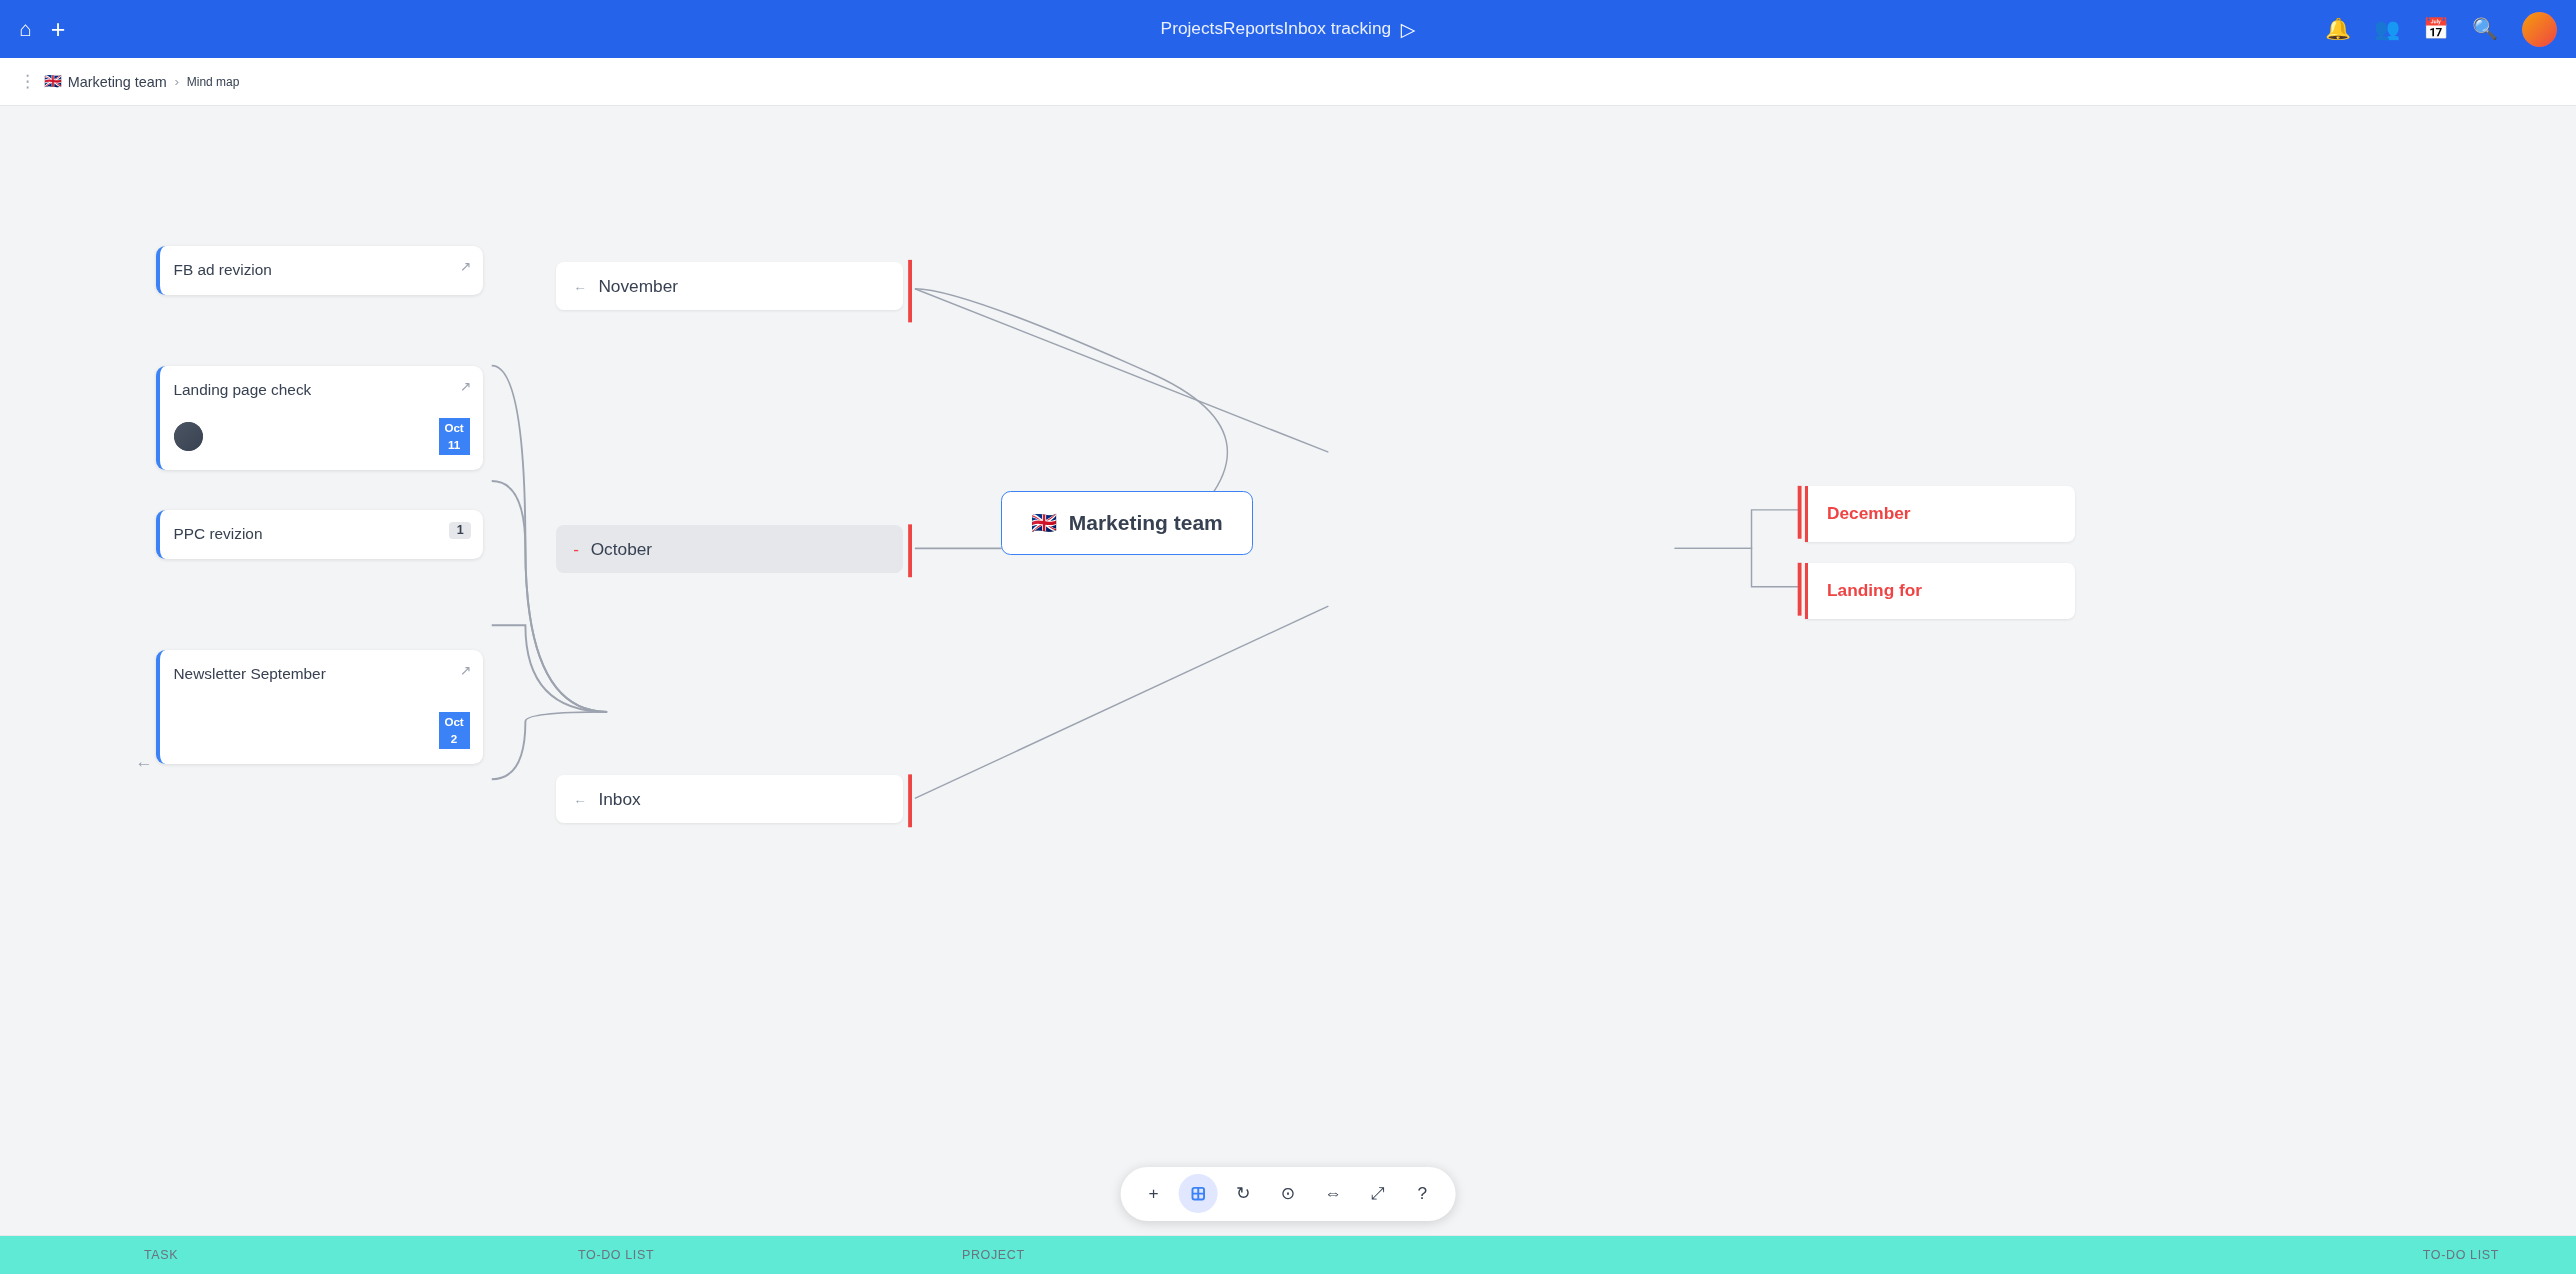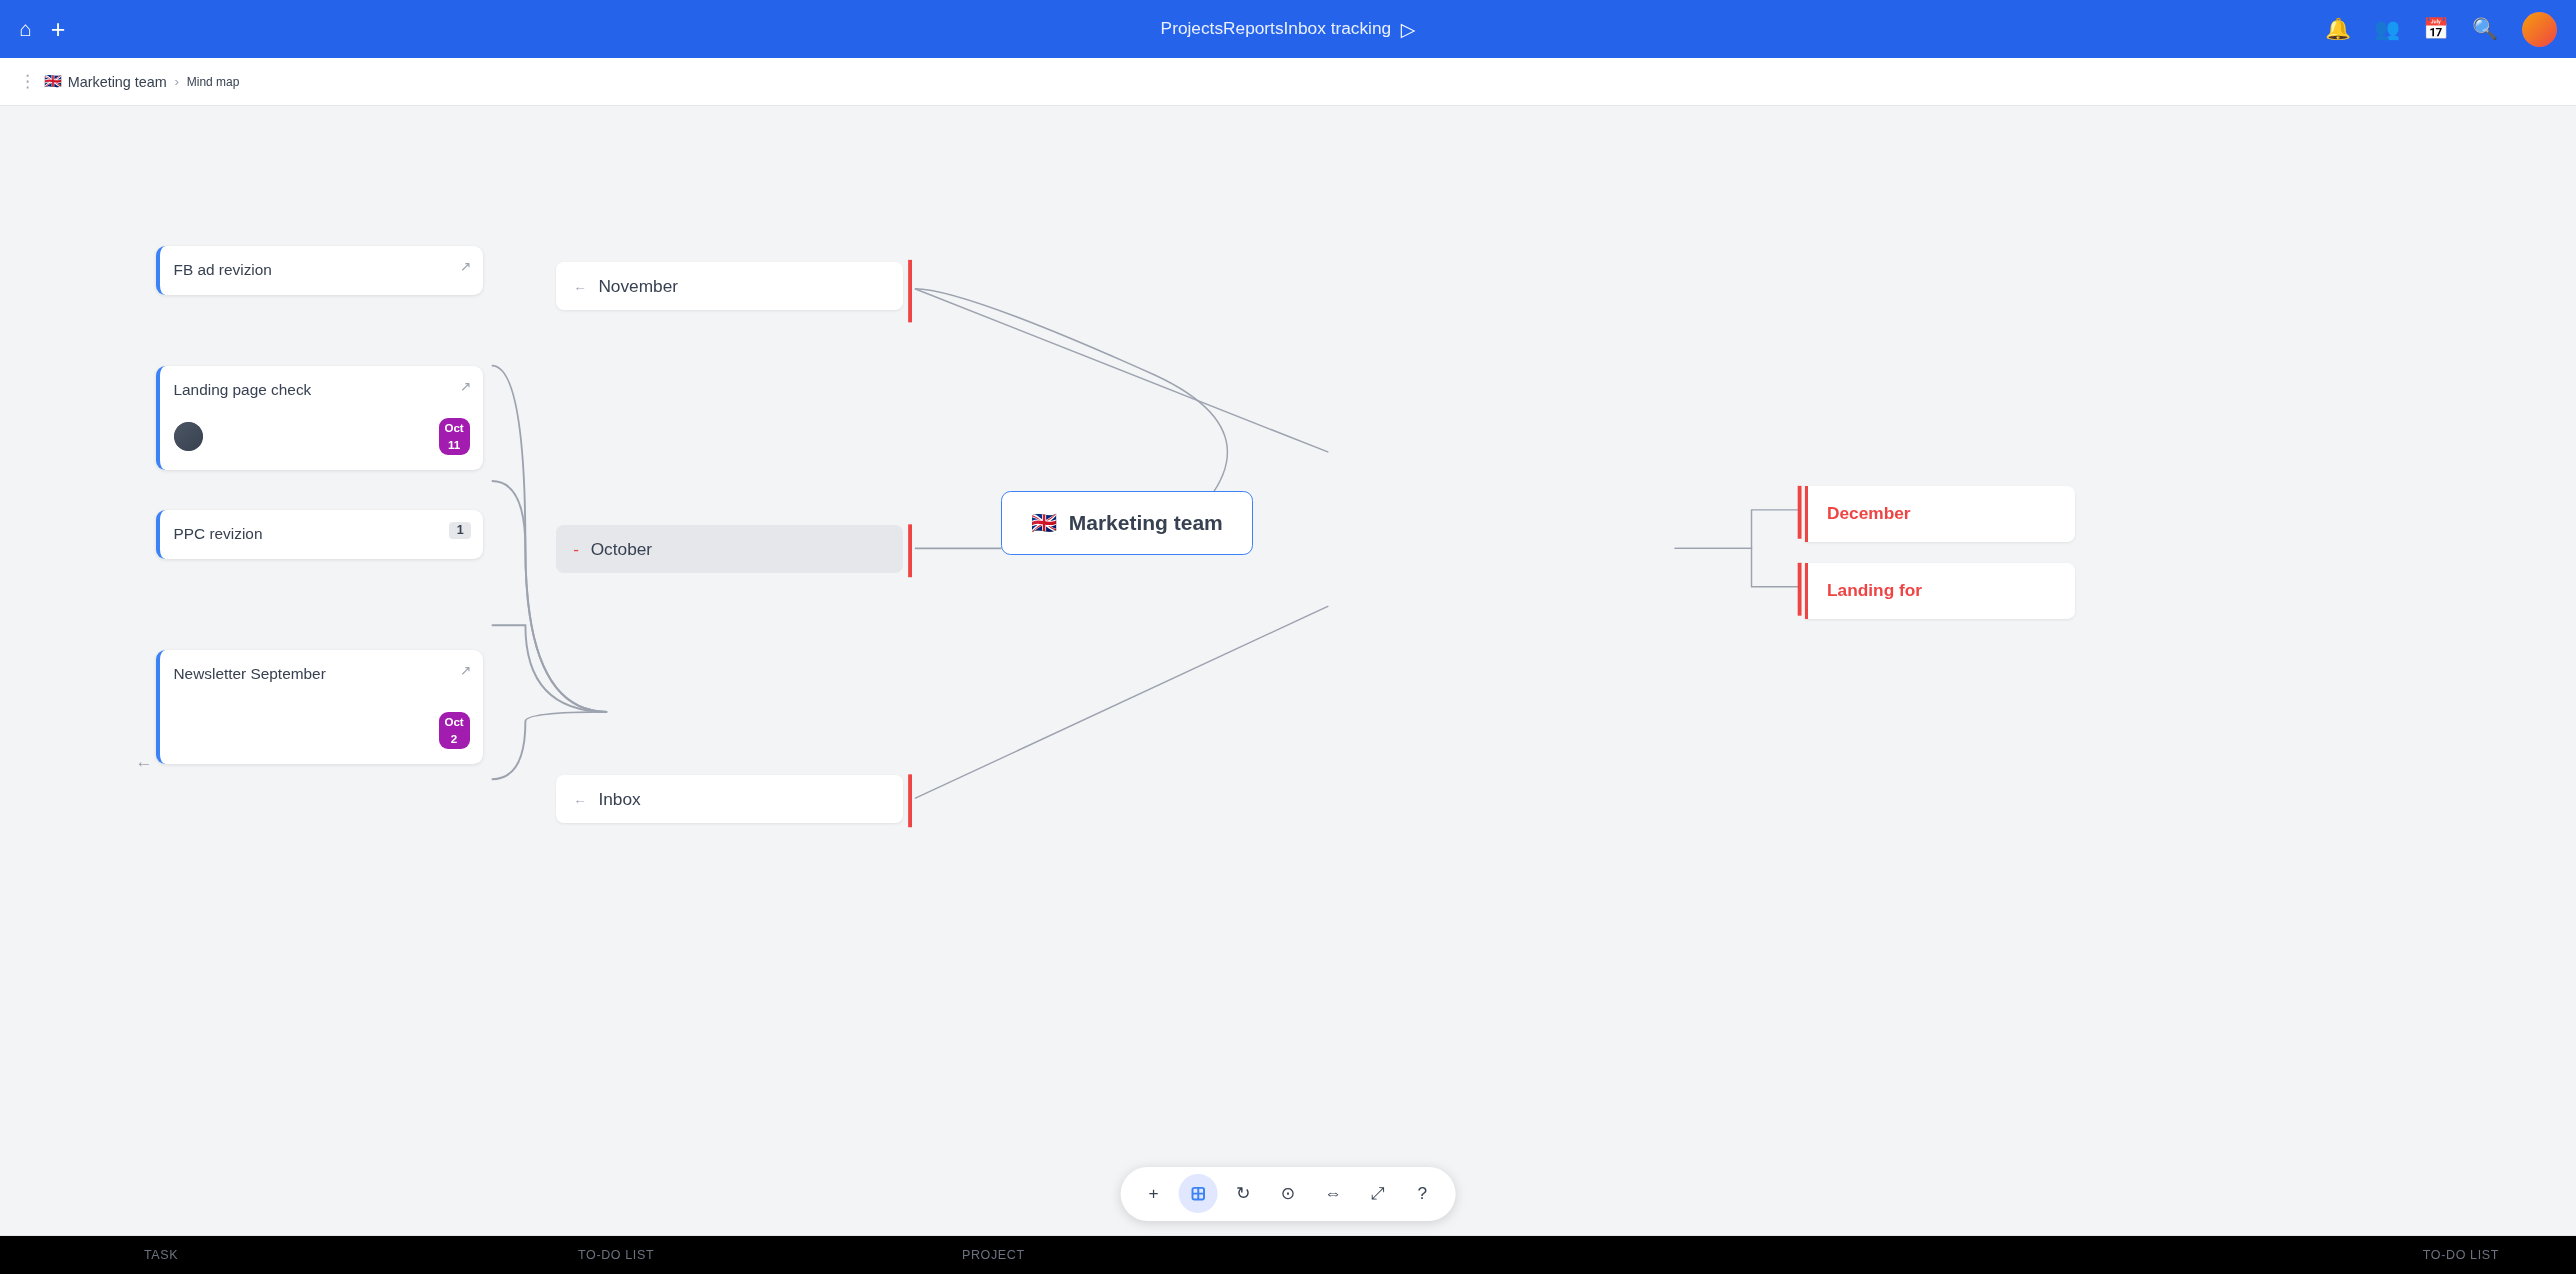--- a/index.html
+++ b/index.html
@@ -34,21 +34,21 @@
 
     
     .canvas {
       position: fixed; top: 106px; left: 0; right: 0; bottom: 39px;
       background: #f3f4f6; overflow: hidden;
     }
 
     
     .bottom-labels {
       position: fixed; bottom: 0; left: 0; right: 0; height: 39px;
-      background: #000000; border-top: 1px solid #e5e7eb;
+      background: #5eead4; border-top: 1px solid #e5e7eb;
       display: flex; align-items: center;
     }
     .bottom-label {
       font-size: 12.5px; color: #6b7280; font-weight: 500; text-transform: uppercase; letter-spacing: 0.05em;
     }
     .bottom-label-task { position: absolute; left: 144px; }
     .bottom-label-todolist1 { position: absolute; left: 578px; }
     .bottom-label-project { position: absolute; left: 962px; }
     .bottom-label-todolist2 { position: absolute; right: 77px; }
 
@@ -63,22 +63,22 @@
       width: 327px;
     }
     .node-card-title { font-size: 15.4px; color: #374151; font-weight: 500; }
     .node-card-arrow {
       position: absolute; top: 11.6px; right: 11.6px;
       color: #9ca3af; font-size: 13.5px; cursor: pointer;
     }
     .node-card-footer { display: flex; align-items: center; justify-content: space-between; margin-top: 19px; }
     .node-card-avatar { width: 29px; height: 29px; border-radius: 50%; background: #4b5563; overflow: hidden; }
     .node-card-badge {
-      background: #a21caf; color: white; font-size: 11.6px; font-weight: 600;
-      border-radius: 9px; padding: 1.9px 5.8px; text-align: center; line-height: 1.4;
+      background: #3b82f6; color: white; font-size: 11.6px; font-weight: 600;
+      border-radius: 0; padding: 1.9px 5.8px; text-align: center; line-height: 1.4;
     }
 
     
     .center-node {
       position: absolute;
       background: white;
       border: 1.9px solid #3b82f6;
       border-radius: 9.6px;
       padding: 19px 29px;
       display: flex; align-items: center; gap: 11.6px;

